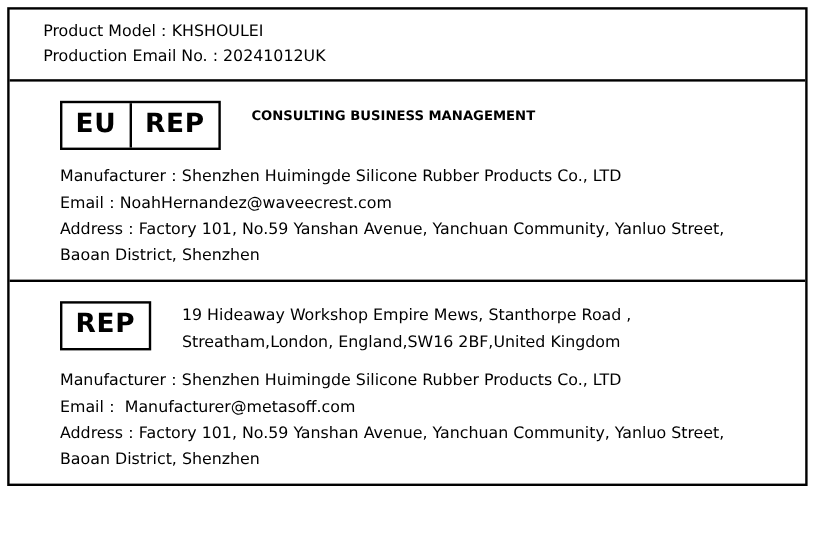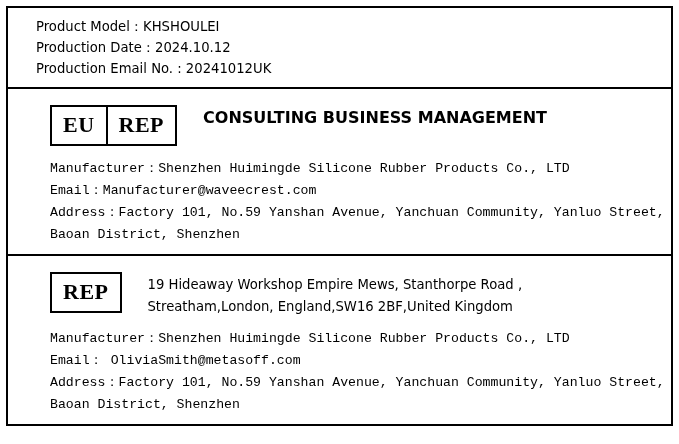--- a/index.html
+++ b/index.html
@@ -42,105 +42,102 @@
     align-items: flex-start;
     padding-top: 4px;
   }
   .rep-badge {
     box-sizing: border-box;
     border: 2.5px solid #000;
     display: flex;
     align-items: flex-start;
     flex: 0 0 auto;
     margin: 4px 0 2px 14px;
-    font-family: Liberation Serif, serif;
   }
   .rep-badge .cell {
     font-weight: bold;
     font-size: 22px;
     letter-spacing: 0.5px;
     padding: 5px 11px 6px 11px;
     line-height: 26px;
   }
   .rep-badge .cell.first {
     border-right: 2.5px solid #000;
   }
   .rep-text {
     padding-left: 26px;
     padding-top: 6px;
   }
   .rep-name {
-    font-size: 16px;
+    font-size: 11px;
     font-weight: bold;
     line-height: 22px;
     white-space: nowrap;
   }
   .rep-addr {
     font-size: 13.2px;
     font-weight: bold;
     line-height: 22px;
     white-space: nowrap;
   }
   .rep-name.plain, .rep-addr.plain {
     font-weight: normal;
   }
   .mfr-block {
     padding-top: 10px;
   }
   .mfr-block .line {
     font-size: 13.2px;
     line-height: 22px;
-    font-family: Liberation Mono, monospace;
   }
   .indent {
     padding-left: 14px;
   }
 </style>
 </head>
 <body>
 
 <div class="label-sheet">
   <div class="outer-box">
 
     <div class="section">
       <div class="line">Product Model：KHSHOULEI</div>
-      <div class="line">Production Date：2024.10.12</div>
       <div class="line">Production Email No. : 20241012UK</div>
     </div>
 
     <div class="section">
       <div class="rep-row">
         <div class="rep-badge">
           <div class="cell first">EU</div>
           <div class="cell">REP</div>
         </div>
         <div class="rep-text">
           <div class="rep-name">CONSULTING BUSINESS MANAGEMENT</div>
         </div>
       </div>
       <div class="mfr-block">
         <div class="line indent">Manufacturer：Shenzhen Huimingde Silicone Rubber Products Co., LTD</div>
-        <div class="line indent">Email：Manufacturer@waveecrest.com</div>
+        <div class="line indent">Email：NoahHernandez@waveecrest.com</div>
         <div class="line indent">Address：Factory 101, No.59 Yanshan Avenue, Yanchuan Community, Yanluo Street,</div>
         <div class="line indent">Baoan District, Shenzhen</div>
       </div>
     </div>
 
     <div class="section">
       <div class="rep-row">
         <div class="rep-badge">
           <div class="cell">REP</div>
         </div>
         <div class="rep-text">
           <div class="rep-addr plain">19 Hideaway Workshop Empire Mews, Stanthorpe Road ,</div>
           <div class="rep-addr plain">Streatham,London, England,SW16 2BF,United Kingdom</div>
         </div>
       </div>
       <div class="mfr-block">
         <div class="line indent">Manufacturer：Shenzhen Huimingde Silicone Rubber Products Co., LTD</div>
-        <div class="line indent">Email： OliviaSmith@metasoff.com</div>
+        <div class="line indent">Email： Manufacturer@metasoff.com</div>
         <div class="line indent">Address：Factory 101, No.59 Yanshan Avenue, Yanchuan Community, Yanluo Street,</div>
         <div class="line indent">Baoan District, Shenzhen</div>
       </div>
     </div>
 
   </div>
 </div>
 
 </body></html>

